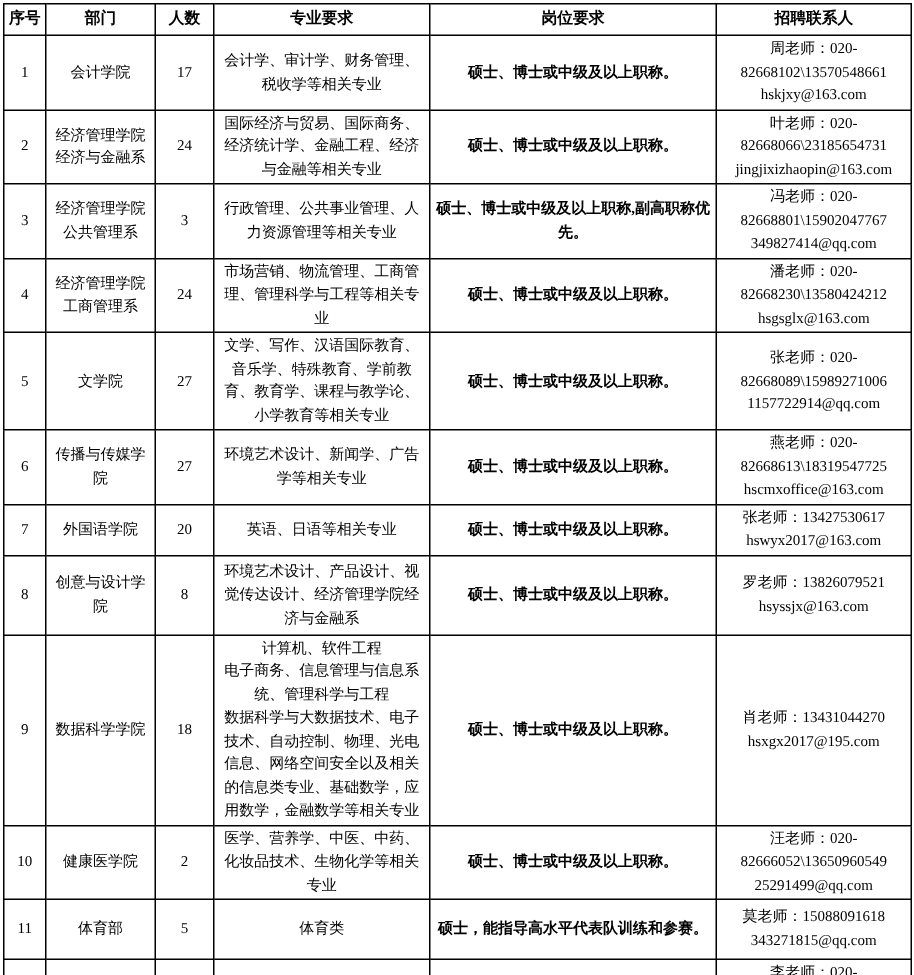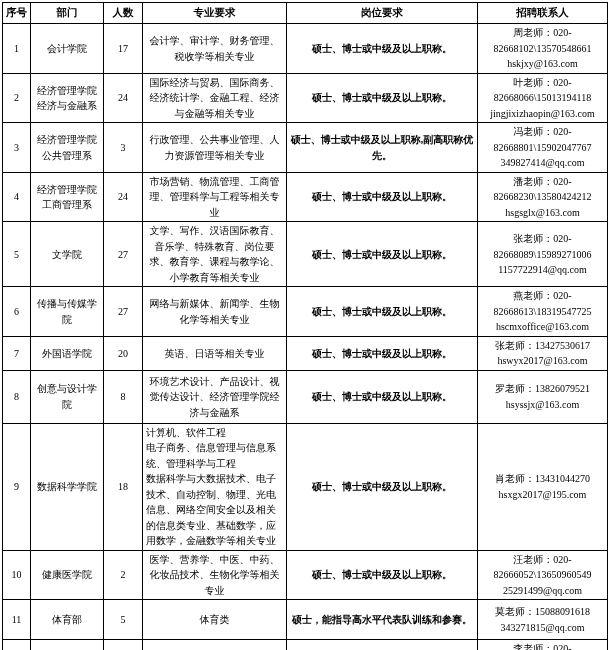--- a/index.html
+++ b/index.html
@@ -24,21 +24,21 @@
     text-align:center;
     word-break:break-all;
     overflow:hidden;
   }
   table.recruit th{
     font-size:10.5px;
     font-weight:bold;
     padding:2px 1px;
   }
   td.c-req{text-align:left;font-weight:bold;}
-  td.c-major.left{text-align:left;margin-top:16px;}
+  td.c-major.left{text-align:center;margin-top:16px;}
   td.c-contact,td.c-major{white-space:pre-line;}
   
   tr.hr{height:20px;font-family:Liberation Serif, serif;}
   tr.r0{height:40px;} tr.r1{height:48px;} tr.r2{height:48px;}
   tr.r3{height:48px;} tr.r4{height:63px;} tr.r5{height:40px;}
   tr.r6{height:30px;} tr.r7{height:53px;} tr.r8{height:123px;}
   tr.r9{height:42px;} tr.r10{height:40px;} tr.r11{height:48px;}
 </style>
 </head>
 <body>
@@ -73,21 +73,21 @@
 82668102\13570548661
 hskjxy@163.com</td>
     </tr>
     <tr class="r1">
       <td class="c-no">2</td>
       <td class="c-dept">经济管理学院经济与金融系</td>
       <td class="c-count">24</td>
       <td class="c-major">国际经济与贸易、国际商务、经济统计学、金融工程、经济与金融等相关专业</td>
       <td class="c-req">硕士、博士或中级及以上职称。</td>
       <td class="c-contact">叶老师：020-
-82668066\15013194118
+82668066\23185654731
 jingjixizhaopin@163.com</td>
     </tr>
     <tr class="r2">
       <td class="c-no">3</td>
       <td class="c-dept">经济管理学院公共管理系</td>
       <td class="c-count">3</td>
       <td class="c-major">行政管理、公共事业管理、人力资源管理等相关专业</td>
       <td class="c-req">硕士、博士或中级及以上职称,副高职称优先。</td>
       <td class="c-contact">冯老师：020-
 82668801\15902047767
@@ -100,31 +100,31 @@
       <td class="c-major">市场营销、物流管理、工商管理、管理科学与工程等相关专业</td>
       <td class="c-req">硕士、博士或中级及以上职称。</td>
       <td class="c-contact">潘老师：020-
 82668230\13580424212
 hsgsglx@163.com</td>
     </tr>
     <tr class="r4">
       <td class="c-no">5</td>
       <td class="c-dept">文学院</td>
       <td class="c-count">27</td>
-      <td class="c-major">文学、写作、汉语国际教育、音乐学、特殊教育、岗位要求、教育学、课程与教学论、小学教育等相关专业</td>
+      <td class="c-major">文学、写作、汉语国际教育、音乐学、特殊教育、学前教育、教育学、课程与教学论、小学教育等相关专业</td>
       <td class="c-req">硕士、博士或中级及以上职称。</td>
       <td class="c-contact">张老师：020-
 82668089\15989271006
 1157722914@qq.com</td>
     </tr>
     <tr class="r5">
       <td class="c-no">6</td>
       <td class="c-dept">传播与传媒学院</td>
       <td class="c-count">27</td>
-      <td class="c-major">网络与新媒体、新闻学、生物化学等相关专业</td>
+      <td class="c-major">环境艺术设计、新闻学、广告学等相关专业</td>
       <td class="c-req">硕士、博士或中级及以上职称。</td>
       <td class="c-contact">燕老师：020-
 82668613\18319547725
 hscmxoffice@163.com</td>
     </tr>
     <tr class="r6">
       <td class="c-no">7</td>
       <td class="c-dept">外国语学院</td>
       <td class="c-count">20</td>
       <td class="c-major">英语、日语等相关专业</td>

